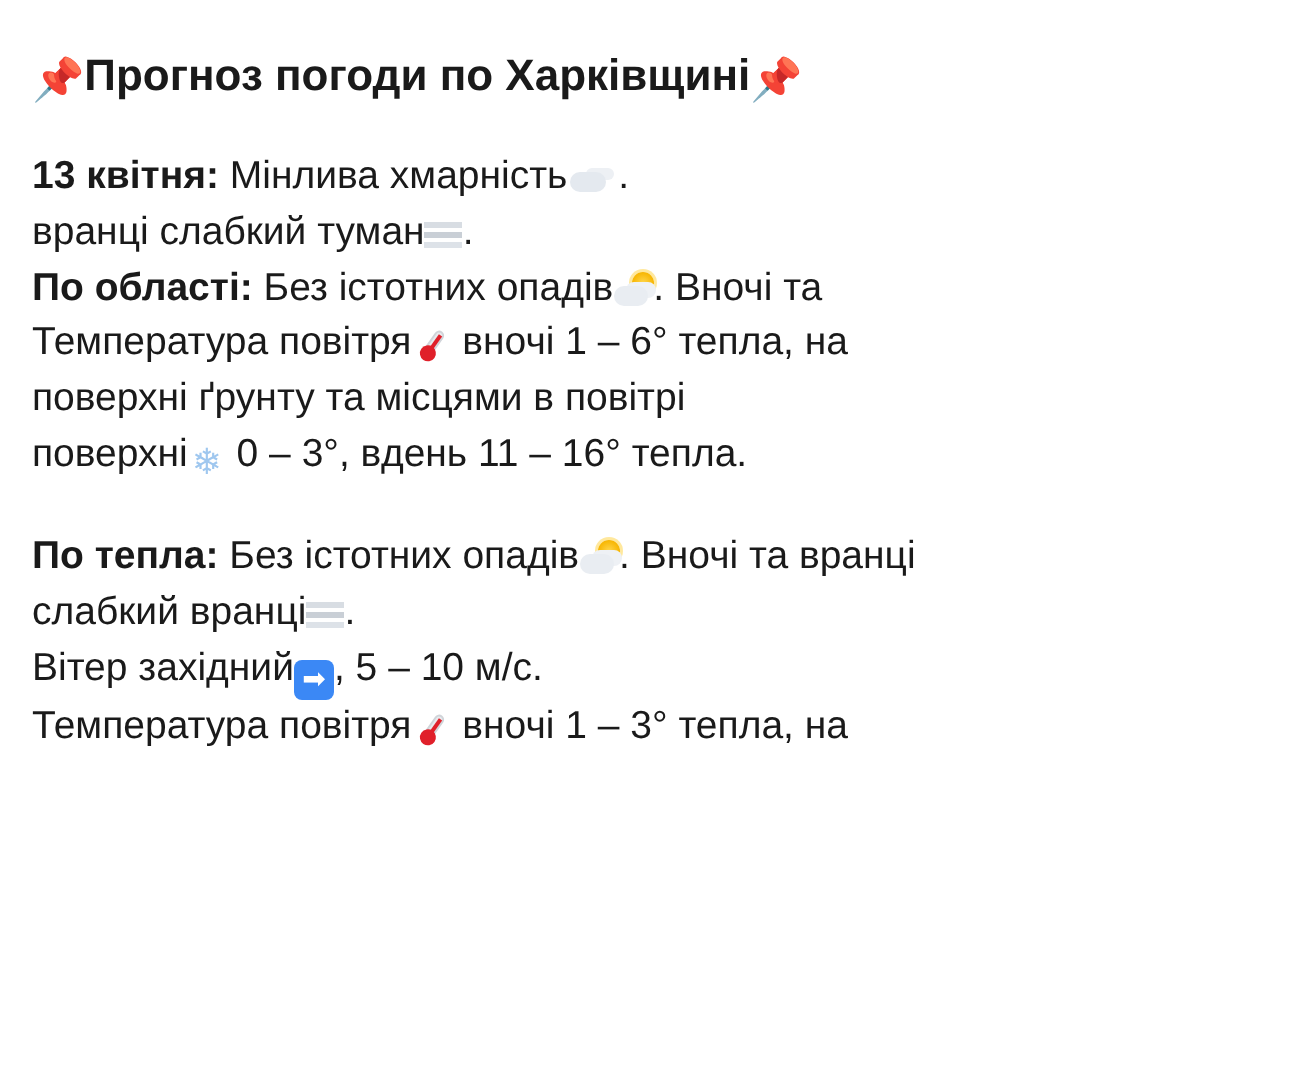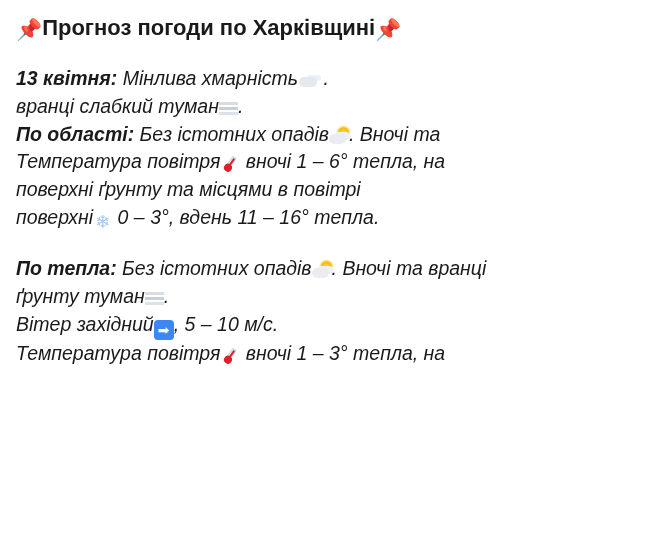--- a/index.html
+++ b/index.html
@@ -8,35 +8,34 @@
     background: #ffffff;
   }
   body {
     width: 658px;
     height: 538px;
     overflow: hidden;
     font-family: "Liberation Sans", sans-serif;
     color: #1a1a1a;
   }
   .post {
-    padding: 14px 16px 0 16px;
+    padding: 24px 16px 0 16px;
     box-sizing: border-box;
   }
   .title {
     font-size: 22px;
     font-weight: bold;
     line-height: 1.25;
     margin: 0 0 22px 0;
     white-space: nowrap;
   }
   .block {
     font-size: 19.5px;
     line-height: 1.42;
     margin: 0 0 24px 0;
-    font-style: italic;
   }
   .block:last-child { margin-bottom: 0; }
   .lbl {
     font-weight: bold;
   }
   .ln {
     display: block;
   }
   .em-cloudsun {
     width: 20px; height: 17px;
@@ -174,21 +173,21 @@
   </div>
 
   <div class="block">
 
     <span class="ln">
       <span class="lbl">По тепла:</span>
       <span>Без істотних опадів</span><span class="em-cloudsun"><span class="sun"></span><span class="cl"></span></span><span>. Вночі та вранці</span>
     </span>
 
     <span class="ln">
-      <span>ґрунту туман</span><span class="em-fog"></span><span>.</span>
+      <span>слабкий вранці</span><span class="em-fog"></span><span>.</span>
     </span>
 
     <span class="ln">
       <span>Вітер західний</span><span class="em-arrow">➡</span><span>, 5 – 10 м/с.</span>
     </span>
 
     <span class="ln">
       <span>Температура повітря</span><span class="em-therm"><span class="tube"></span><span class="merc"></span><span class="bulb"></span></span>
       <span>вночі 1 – 3° тепла, на</span>
     </span>

